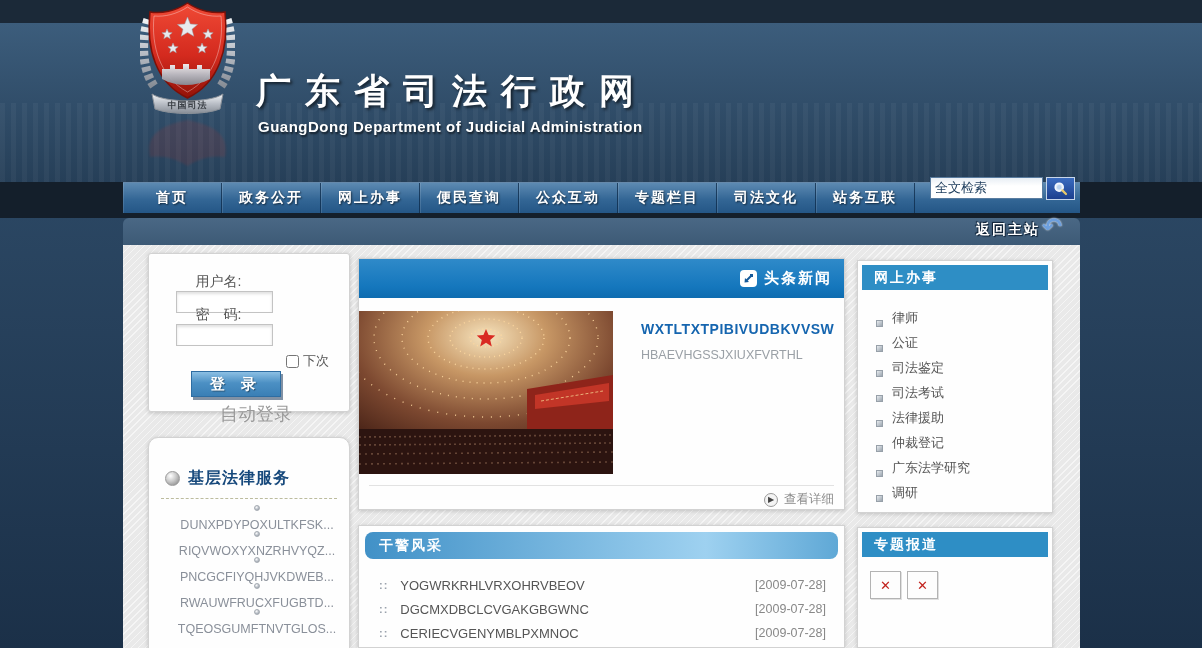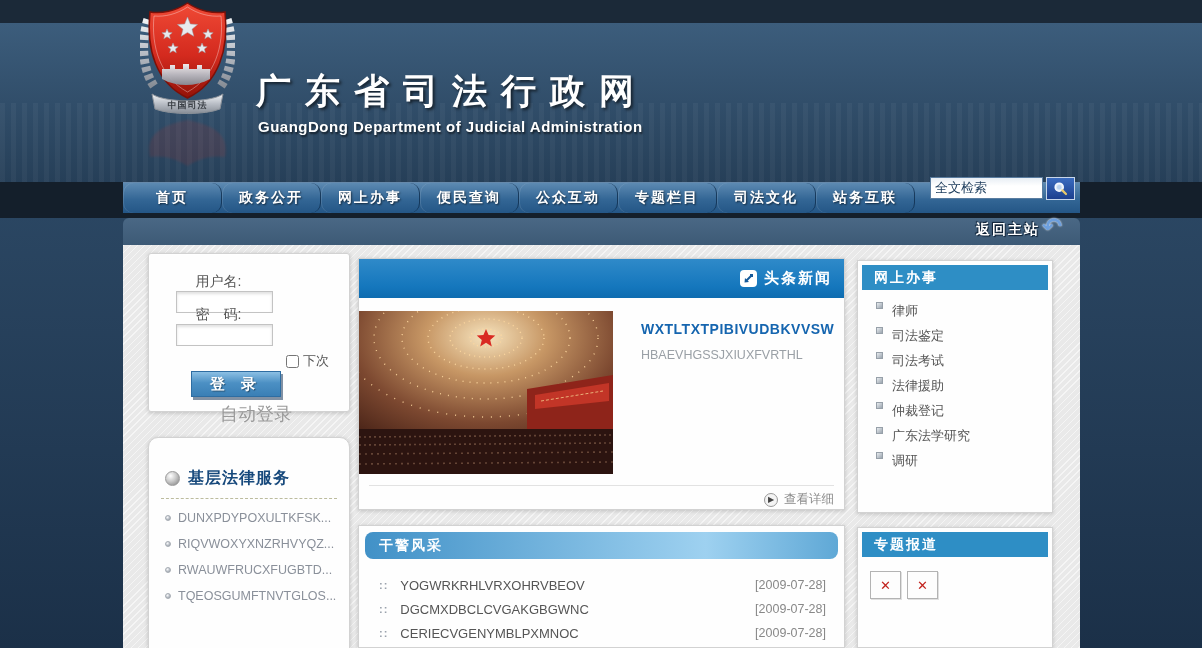--- a/index.html
+++ b/index.html
@@ -31,21 +31,21 @@
   .search-btn { width:29px; height:23px; margin-left:3px; border:1px solid #c7d6ea;
     background:linear-gradient(#3a6cc0,#1c3f8e); display:flex; align-items:center; justify-content:center; cursor:pointer; }
   
   .navstrip { position:absolute; left:0; top:182px; width:1202px; height:36px; background:#141f2b; }
   .nav { position:absolute; left:123px; top:0; width:957px; height:31px; display:flex;
     background:linear-gradient(var(--nav-top,#5d8ab2), #336695 55%, var(--nav-bottom,#245686));
     border-top:1px solid rgba(255,255,255,.3); }
   .nav-item { width:99px; height:100%; display:flex; align-items:center; justify-content:center;
     color:#fff; font-size:14px; font-weight:bold; letter-spacing:2px; cursor:pointer;
     border-right:1px solid rgba(12,42,72,.75); box-shadow:inset 1px 0 0 rgba(255,255,255,.12);
-    text-shadow:1px 1px 2px rgba(0,0,0,.6);border-radius:10px; }
+    text-shadow:1px 1px 2px rgba(0,0,0,.6); }
   
   .band { position:absolute; left:123px; top:218px; width:957px; height:27px;
     background:linear-gradient(#4a6885, var(--band,#3d5a76)); border-radius:6px 6px 0 0; }
   .return-link { position:absolute; right:18px; top:3px; display:flex; align-items:center; gap:2px; cursor:pointer; }
   .return-link span.txt { color:#fff; font-size:14px; font-weight:bold; letter-spacing:2px;
     text-shadow:1px 1px 1px #0a1c30, -1px -1px 1px #0a1c30; }
   .return-arrow { font-size:24px; line-height:18px; color:#6d9fdd; font-weight:bold;
     text-shadow:0 0 2px #fff; transform:translateY(-3px); }
   
   .content { position:absolute; left:123px; top:245px; width:957px; height:403px;
@@ -71,21 +71,21 @@
     font-size:18px; color:#9a9a9a; }
   
   .research { left:25px; top:192px; width:202px; height:212px; border-radius:10px 10px 0 0; }
   .research-head { display:flex; align-items:center; gap:8px; margin:30px 0 0 16px; }
   .sphere { width:15px; height:15px; border-radius:50%;
     background:radial-gradient(circle at 35% 30%, #ffffff, #c9c9c9 45%, #7e7e7e); border:1px solid #9a9a9a; }
   .research-head .t { color:#17497c; font-size:16px; font-weight:bold; letter-spacing:1px; }
   .research hr { border:none; border-top:1px dashed #bcbc9e; margin:9px 12px 6px 12px; }
   .research ul { list-style:none; }
   .research li { height:26px; display:flex; align-items:center; gap:7px; padding-left:16px;
-    font-size:12.5px; color:#8a909a; cursor:pointer; }
+    font-size:12.5px; color:#8a909a; cursor:pointer;flex-direction:column; }
   .dotbullet { width:6px; height:6px; border-radius:50%;
     background:radial-gradient(circle at 35% 30%, #fff, #b9bfc7 55%, #8d949c); border:1px solid #a5abb2; flex:none; }
   
   .headline { left:235px; top:13px; width:487px; height:252px; }
   .headline-bar { height:39px; background:linear-gradient(#2f8ac9, var(--accent-blue,#1577bd) 70%, #0e6cb0);
     display:flex; align-items:center; justify-content:flex-end; padding-right:12px; gap:7px; }
   .headline-bar .t { color:#fff; font-size:15px; font-weight:bold; letter-spacing:2px; cursor:pointer; }
   .news-icon { width:17px; height:17px; background:#fff; border-radius:4px; display:flex;
     align-items:center; justify-content:center; }
   .hall { position:absolute; left:0; top:52px; width:254px; height:163px; display:block; }
@@ -105,21 +105,21 @@
   .officers ul { list-style:none; margin-top:14px; }
   .officers li { height:24px; display:flex; align-items:center; font-size:13px; color:#555; padding:0 12px 0 14px; }
   .colon-bullet { color:#9aa2ac; font-size:11px; font-weight:bold; margin-right:12px; letter-spacing:1px; }
   .officers li .title { flex:1; cursor:pointer; }
   .officers li .date { color:var(--date-gray,#888); font-size:12.5px; }
   
   .services { left:734px; top:15px; width:196px; height:253px; padding:4px; }
   .blue-head { height:25px; background:var(--panel-header-blue,#2e8ec5); display:flex; align-items:center;
     padding-left:12px; color:#fff; font-size:14px; font-weight:bold; letter-spacing:2px; }
   .services ul { list-style:none; margin-top:12px; }
-  .services li { height:25px; display:flex; align-items:flex-start; gap:9px; padding-left:14px;
+  .services li { height:25px; display:flex; align-items:flex-end; gap:9px; padding-left:14px;
     font-size:13px; color:#555; cursor:pointer; }
   .sqbullet { width:7px; height:7px; background:linear-gradient(135deg,#e8ecf0,#9aa4ae); border:1px solid #97a0a9; flex:none; }
   .special { left:734px; top:282px; width:196px; height:121px; padding:4px; }
   .special .imgs { display:flex; gap:6px; margin:14px 0 0 8px; }
   .broken-img { width:31px; height:28px; background:#fdfdfd; border:1px solid #b3b3b3;
     box-shadow:1px 1px 0 #e0e0e0; display:flex; align-items:center; justify-content:center;
     color:#c2221c; font-size:13px; font-weight:bold; cursor:pointer; }
 </style>
 </head>
 <body>
@@ -225,20 +225,24 @@
     </div>
     <hr>
     <ul>
         <li>
         <span class="dotbullet"></span>
         <span>DUNXPDYPOXULTKFSK...</span>
       </li>
         <li>
         <span class="dotbullet"></span>
         <span>RIQVWOXYXNZRHVYQZ...</span>
+      </li>
+        <li>
+        <span class="dotbullet"></span>
+        <span>PNCGCFIYQHJVKDWEB...</span>
       </li>
         <li>
         <span class="dotbullet"></span>
         <span>RWAUWFRUCXFUGBTD...</span>
       </li>
         <li>
         <span class="dotbullet"></span>
         <span>TQEOSGUMFTNVTGLOS...</span>
       </li>
       </ul>
@@ -318,20 +322,24 @@
 
   <div class="panel services">
     <div class="blue-head">网上办事</div>
     <ul>
         <li>
         <span class="sqbullet"></span>
         <span>律师</span>
       </li>
         <li>
         <span class="sqbullet"></span>
+        <span>公证</span>
+      </li>
+        <li>
+        <span class="sqbullet"></span>
         <span>司法鉴定</span>
       </li>
         <li>
         <span class="sqbullet"></span>
         <span>司法考试</span>
       </li>
         <li>
         <span class="sqbullet"></span>
         <span>法律援助</span>
       </li>

